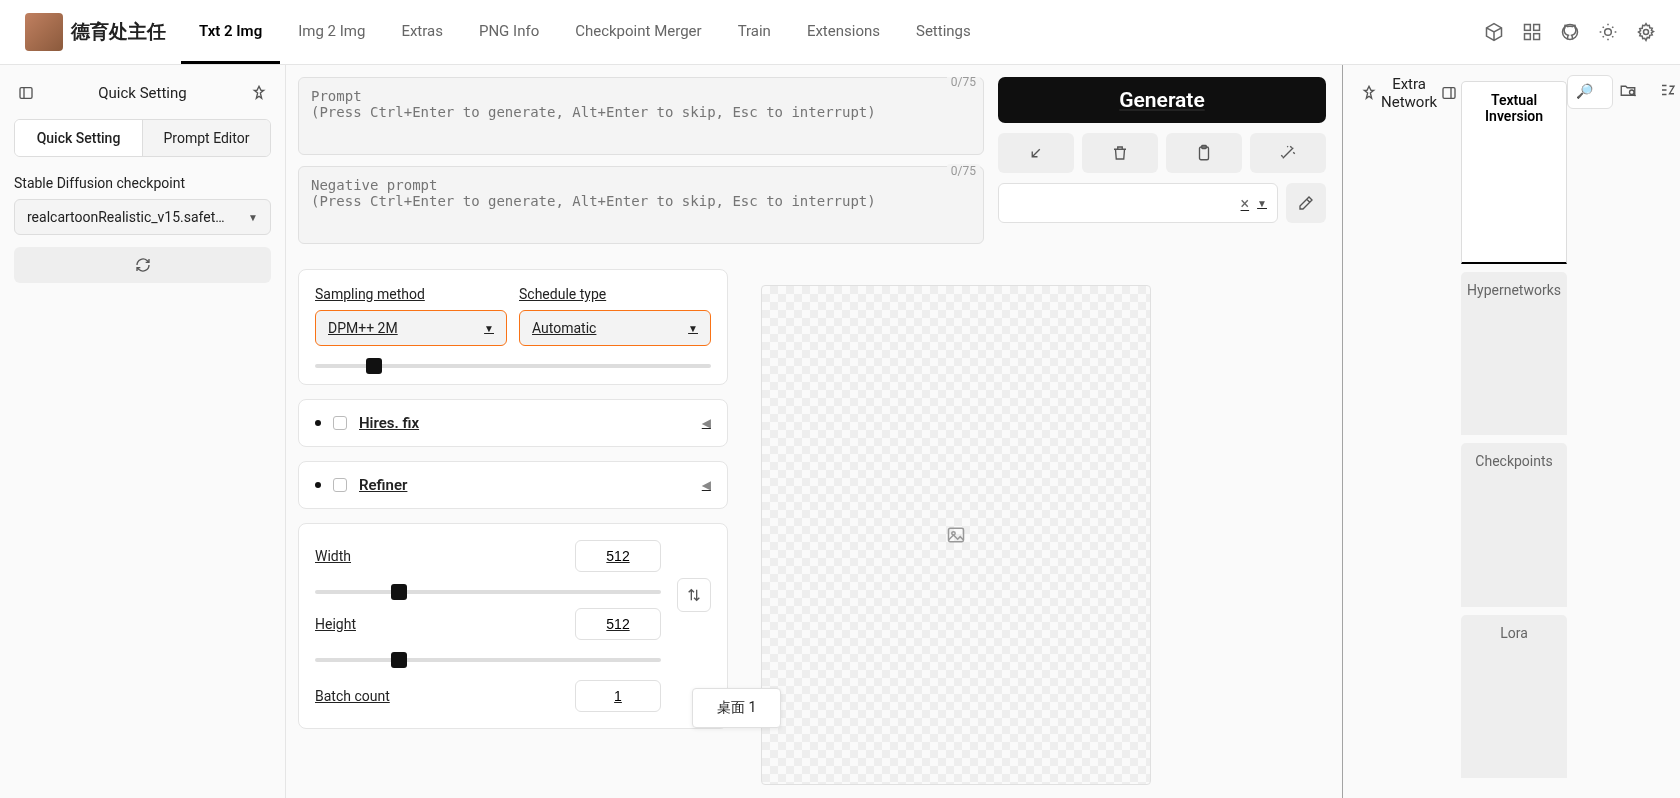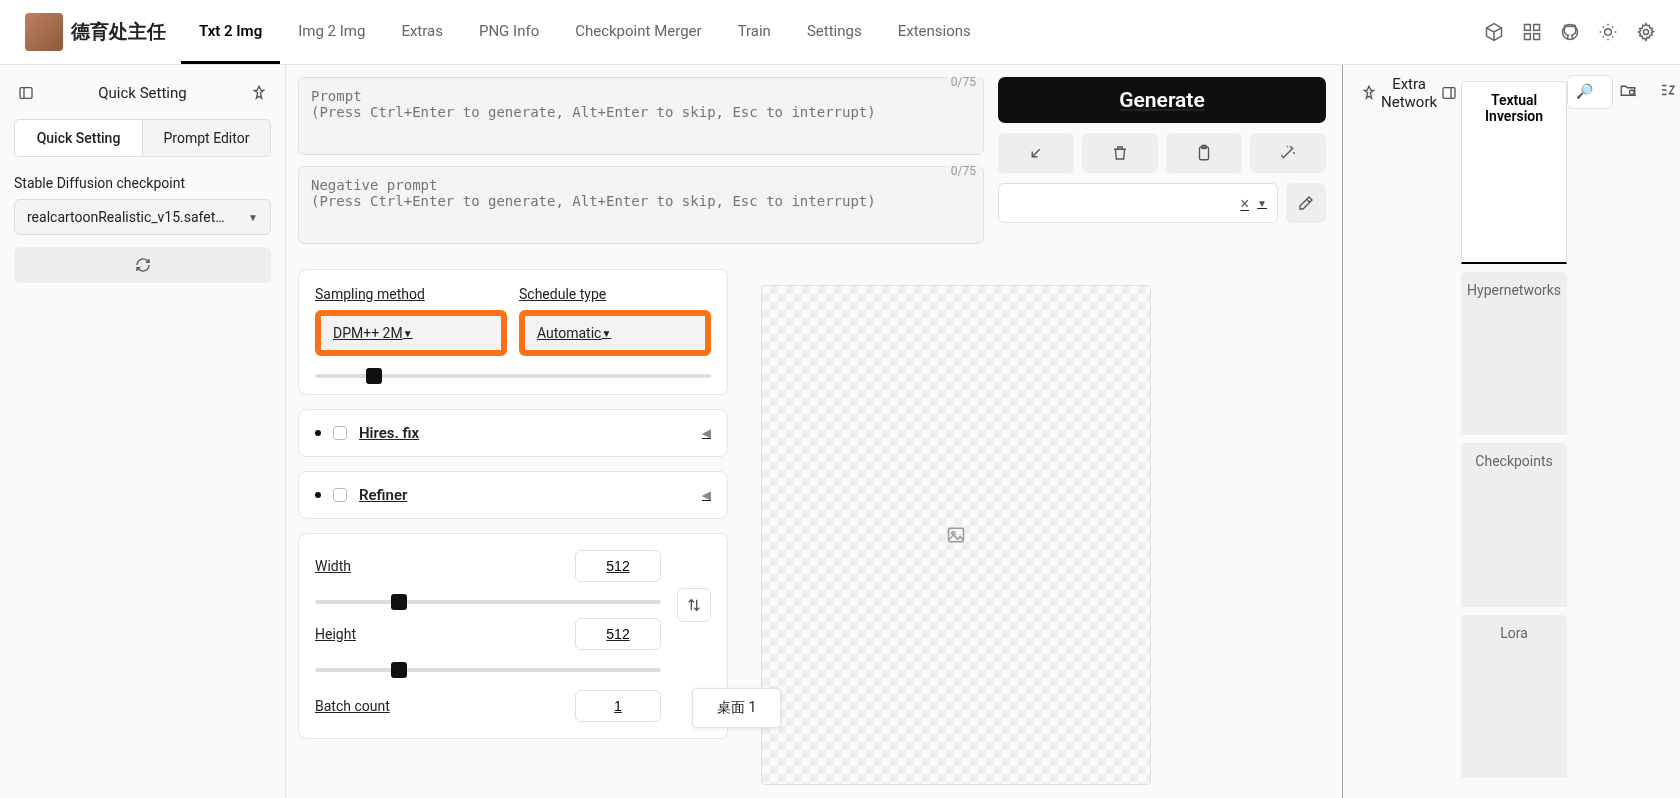--- a/index.html
+++ b/index.html
@@ -45,21 +45,21 @@
 .mini-btn { flex: 1; height: 40px; background: #eee; border-radius: 6px; display: flex; align-items: center; justify-content: center; cursor: pointer; color: #555; }
 .mini-btn svg { width: 18px; height: 18px; stroke: currentColor; fill: none; stroke-width: 1.8; }
 .style-row { display: flex; gap: 8px; }
 .style-select { flex: 1; height: 40px; border: 1px solid #e0e0e0; border-radius: 6px; background: #fff; display: flex; align-items: center; justify-content: flex-end; padding: 0 10px; gap: 8px; cursor: pointer; }
 .style-edit { width: 40px; height: 40px; background: #eee; border-radius: 6px; display: flex; align-items: center; justify-content: center; cursor: pointer; }
 
 .settings-card { border: 1px solid #e5e5e5; border-radius: 8px; background: #fff; padding: 16px; margin-top: 14px; }
 .row2 { display: flex; gap: 12px; }
 .col { flex: 1; }
 .mini-label { font-size: 14px; margin-bottom: 8px; }
-.sel2 { display: flex; align-items: center; border: 6px solid #f97316; background: #f3f3f3; border-radius: 6px; padding: 9px 12px; cursor: pointer; font-size: 14px; }
+.sel2 { display: flex; align-items: center; justify-content: space-between; border: 1px solid #f97316; background: #f3f3f3; border-radius: 6px; padding: 9px 12px; cursor: pointer; font-size: 14px; }
 .block { margin-top: 14px; }
 .slider-head { display: flex; align-items: center; justify-content: space-between; }
 .num-input { width: 86px; text-align: center; border: 1px solid #e0e0e0; border-radius: 6px; padding: 7px 6px; font-size: 14px; background: #fff; }
 .slider-track { height: 4px; background: #ddd; border-radius: 2px; margin-top: 18px; position: relative; }
 .slider-thumb { position: absolute; top: -6px; width: 16px; height: 16px; background: #111; border-radius: 3px; cursor: pointer; }
 
 .accordion { border: 1px solid #e5e5e5; border-radius: 8px; background: #fff; margin-top: 14px; padding: 14px 16px; display: flex; align-items: center; justify-content: space-between; cursor: pointer; }
 .acc-left { display: flex; align-items: center; gap: 12px; }
 .dot { width: 6px; height: 6px; background: #111; border-radius: 50%; }
 .chk { width: 14px; height: 14px; border: 1.5px solid #bbb; border-radius: 3px; }
@@ -115,22 +115,22 @@
     <div class="avatar"></div>
     <div class="logo-title">德育处主任</div>
   </div>
   <div class="tabs">
     <div class="tab active">Txt 2 Img</div>
     <div class="tab">Img 2 Img</div>
     <div class="tab">Extras</div>
     <div class="tab">PNG Info</div>
     <div class="tab">Checkpoint Merger</div>
     <div class="tab">Train</div>
+    <div class="tab">Extensions</div>
     <div class="tab">Settings</div>
-    <div class="tab">Extensions</div>
   </div>
   <div class="header-icons">
     <div class="hicon">
         <svg viewBox="0 0 24 24">
           <path d="M12 2 L21 7 L21 17 L12 22 L3 17 L3 7 Z M3 7 L12 12 L21 7 M12 12 L12 22"></path>
         </svg>
       </div>
     <div class="hicon">
         <svg viewBox="0 0 24 24">
           <rect x="3" y="3" width="7" height="7"></rect>

